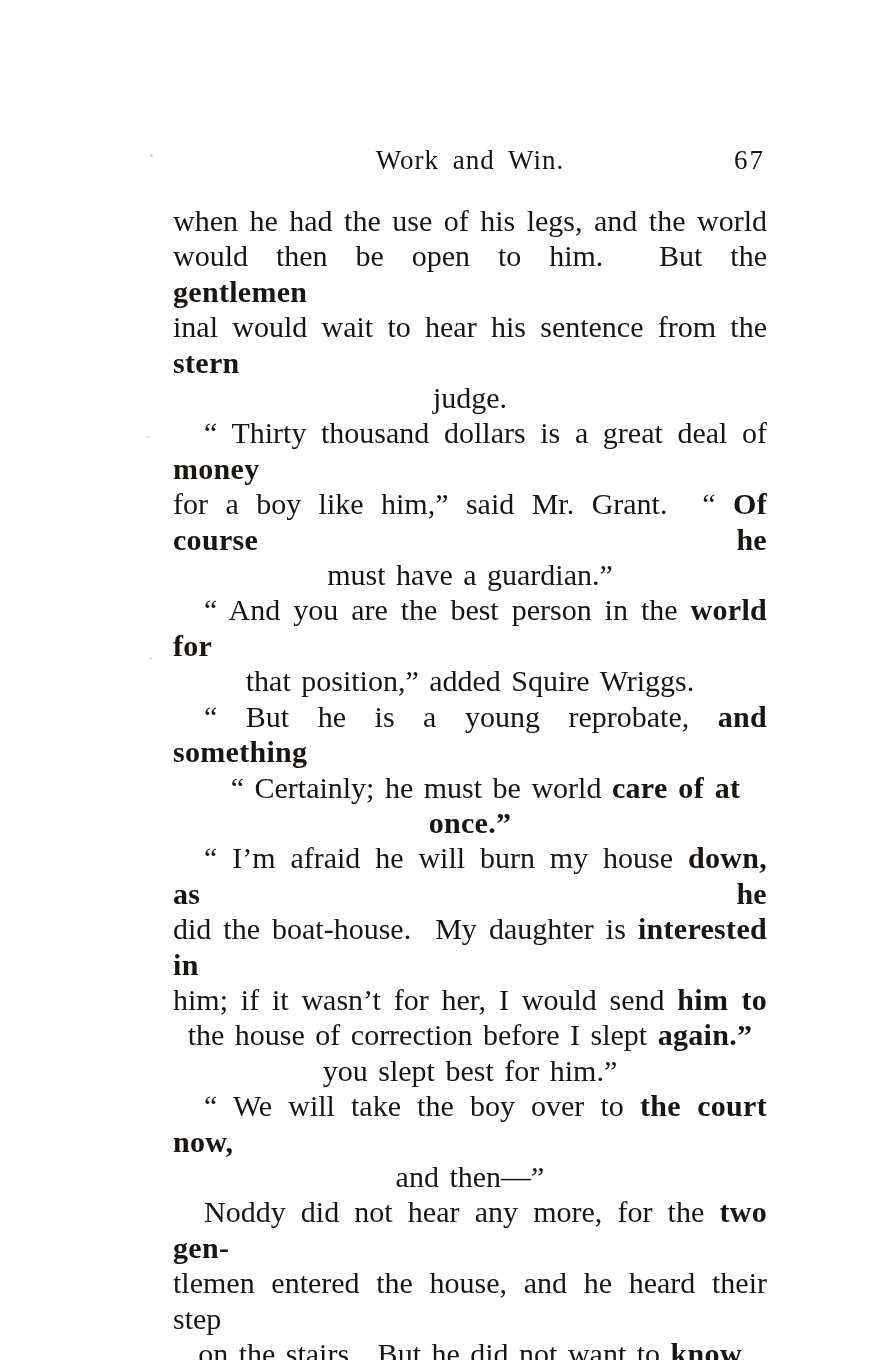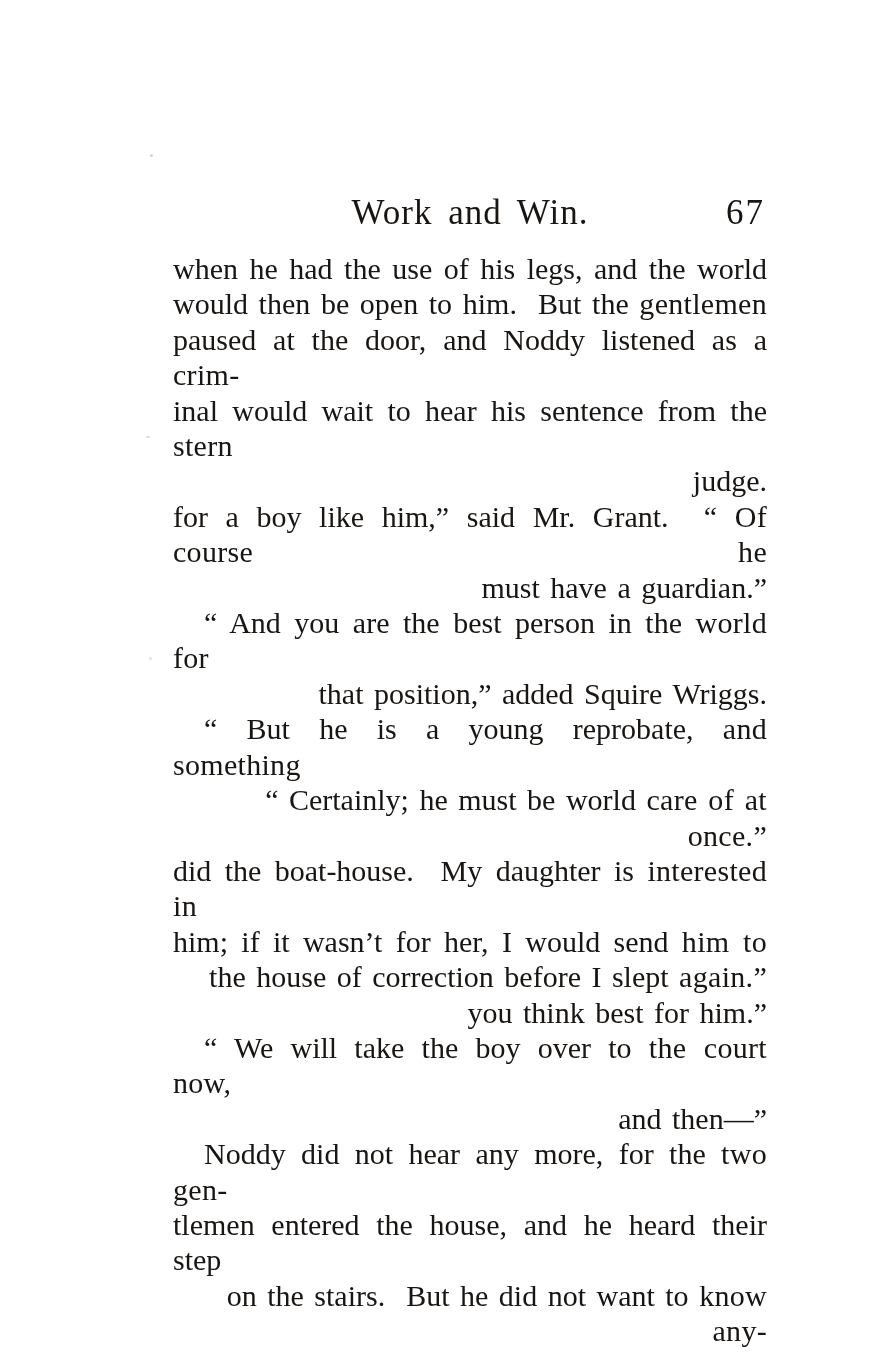--- a/index.html
+++ b/index.html
@@ -11,52 +11,51 @@
     font-family:"Liberation Serif", serif;
     color:#181512;
   }
   .content{
     position:absolute;
     left:173px;top:145px;width:594px;
   }
   .header{
     position:relative;
     height:58px;
-    font-size:35px;
+    font-size:27px;
     letter-spacing:1px;
     word-spacing:6px;
-    margin-top:48px;
   }
   .header .title{
     text-align:center;
   }
   .header .pagenum{
     position:absolute;
     right:2px;top:0;
     letter-spacing:2px;
   }
   .bodytext{
     font-size:30px;
     line-height:35.4px;
     word-spacing:3px;
   }
   .ln{
     text-align:justify;
     text-align-last:justify;
     white-space:normal;
   }
   .ln.last{
-    text-align:right;
+    text-align:center;
     text-align-last:auto;
   }
   .ln.ind{
     text-indent:31px;
   }
   .bodytext b{
-    font-weight:400;
+    font-weight:700;
     letter-spacing:.3px;
   }
   .speck{
     position:absolute;
     background:#9a9a96;
     border-radius:50%;
   }
   .speck.s1{left:150px;top:154px;width:3px;height:3px;opacity:.45;}
   .speck.s2{left:146px;top:436px;width:4px;height:2px;opacity:.4;}
   .speck.s3{left:149px;top:657px;width:3px;height:3px;opacity:.3;}
@@ -72,33 +71,34 @@
   <div class="content">
     <div class="header">
       <div class="title">Work and Win.</div>
       <div class="pagenum">67</div>
     </div>
 
     <div class="bodytext">
 
     <div class="ln"><span>when he had the use of his legs, and the world</span></div>
         <div class="ln"><span>would then be open to him.&nbsp; But the </span><b>gentlemen</b></div>
-        <div class="ln"><span>paused at the door, and Noddy listened as a </span><b>crim-</b></div>
         <div class="ln"><span>inal would wait to hear his sentence from the </span><b>stern</b></div>
         <div class="ln last"><span>judge.</span></div>
+        <div class="ln ind"><span>“ Thirty thousand dollars is a great deal of </span><b>money</b></div>
         <div class="ln"><span>for a boy like him,” said Mr. Grant.&nbsp; “ </span><b>Of course he</b></div>
         <div class="ln last"><span>must have a guardian.”</span></div>
         <div class="ln ind"><span>“ And you are the best person in the </span><b>world for</b></div>
         <div class="ln last"><span>that position,” added Squire Wriggs.</span></div>
         <div class="ln ind"><span>“ But he is a young reprobate, </span><b>and something</b></div>
         <div class="ln last ind"><span>“ Certainly; he must be world </span><b>care of at once.”</b></div>
+        <div class="ln ind"><span>“ I’m afraid he will burn my house </span><b>down, as he</b></div>
         <div class="ln"><span>did the boat-house.&nbsp; My daughter is </span><b>interested in</b></div>
         <div class="ln"><span>him; if it wasn’t for her, I would send </span><b>him to</b></div>
         <div class="ln last"><span>the house of correction before I slept </span><b>again.”</b></div>
-        <div class="ln last"><span>you think best for him.”</span></div>
+        <div class="ln last"><span>you slept best for him.”</span></div>
         <div class="ln ind"><span>“ We will take the boy over to </span><b>the court now,</b></div>
         <div class="ln last"><span>and then—”</span></div>
         <div class="ln ind"><span>Noddy did not hear any more, for the </span><b>two gen-</b></div>
         <div class="ln"><span>tlemen entered the house, and he heard their step</span></div>
         <div class="ln last"><span>on the stairs.&nbsp; But he did not want to </span><b>know any-</b></div>
       </div>
   </div>
 </div>
 
 </body></html>

